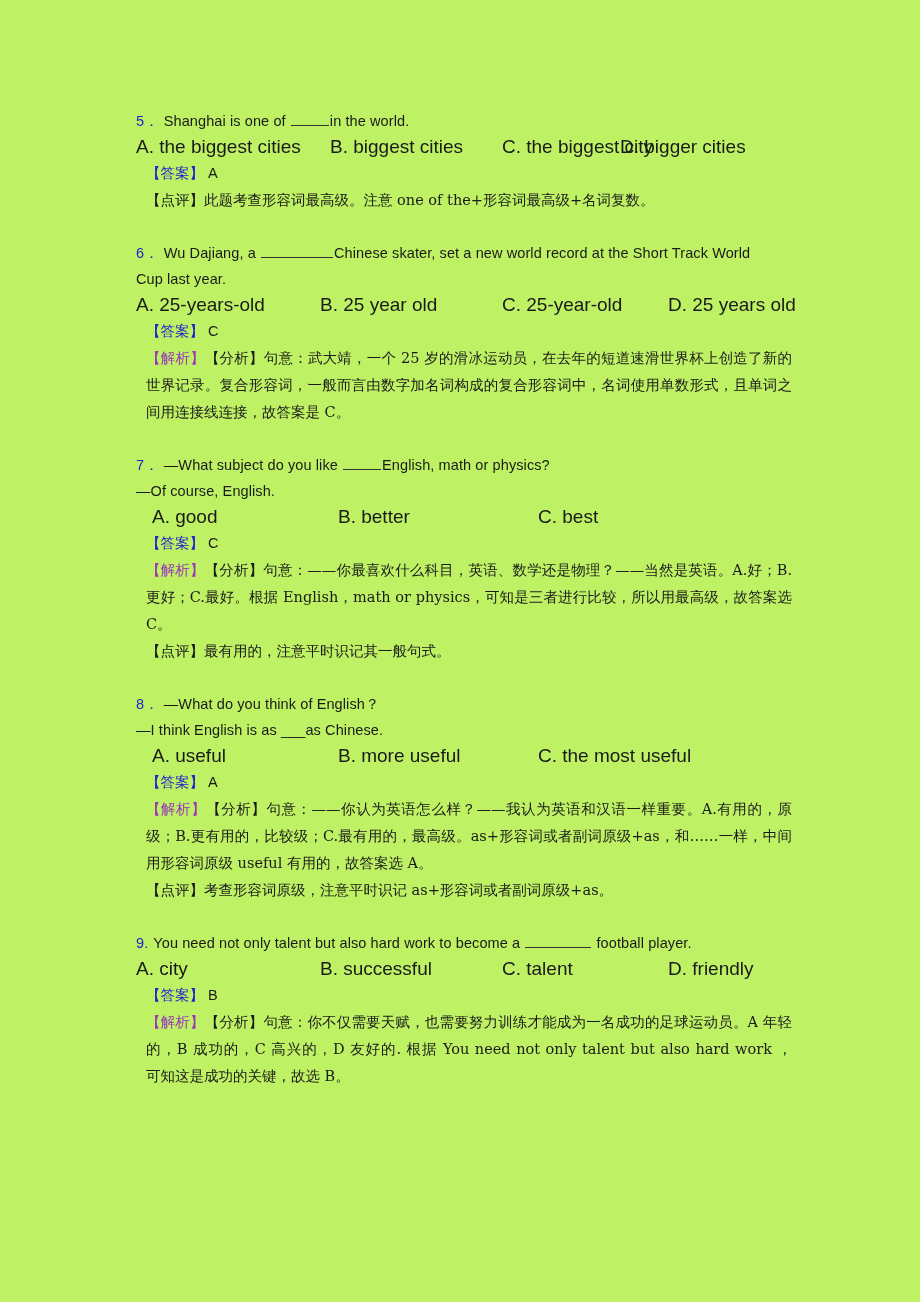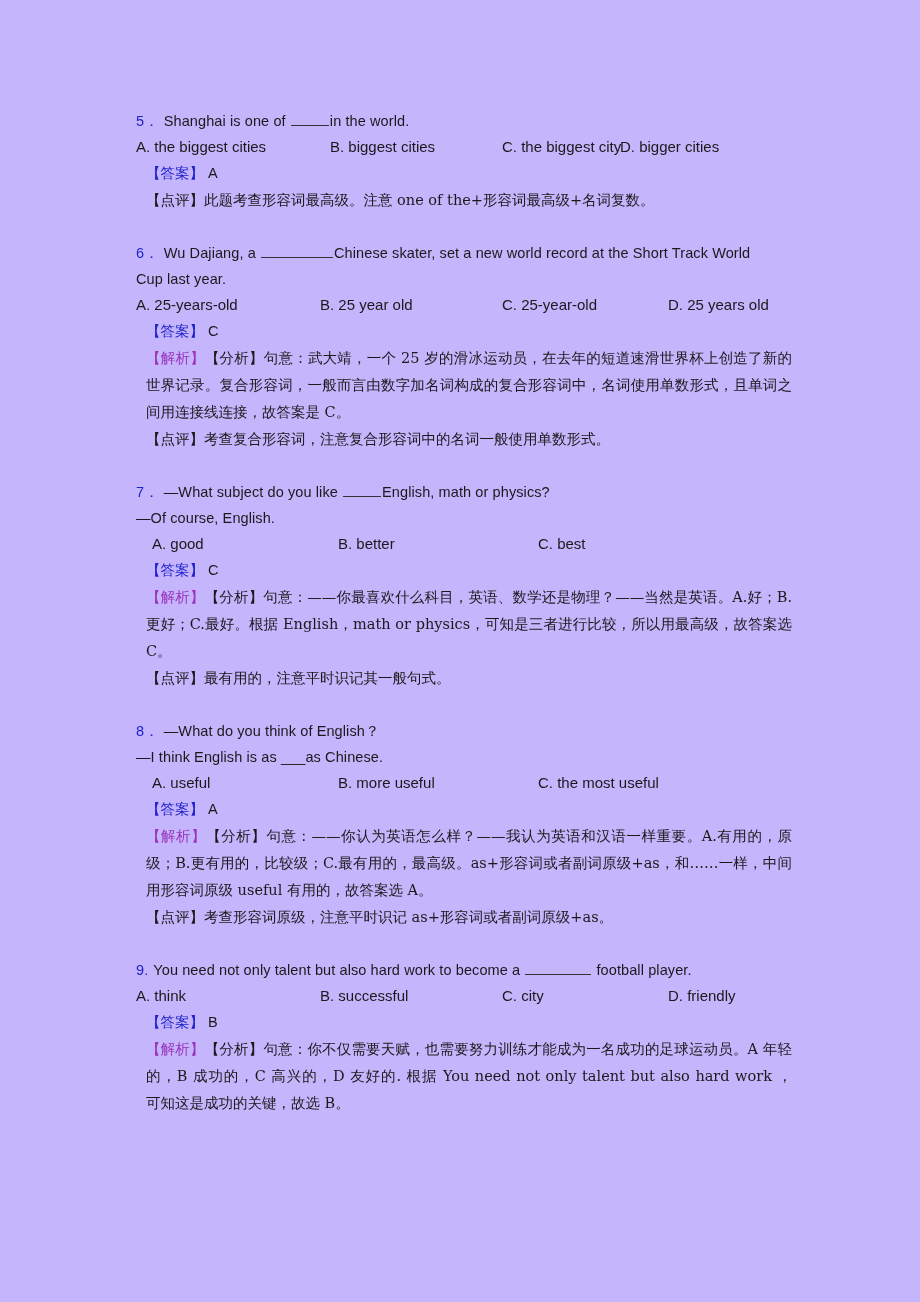--- a/index.html
+++ b/index.html
@@ -13,21 +13,21 @@
     font-family: "Liberation Sans", "DejaVu Sans", sans-serif;
     color: #1a1a1a;
     -webkit-font-smoothing: antialiased;
   }
   .page {
     position: relative;
     width: 920px;
     height: 1302px;
     box-sizing: border-box;
     padding: 108px 128px 0 136px;
-    background: #c4b5fd;
+    background: #bef264;
   }
 
   
   .qblock {
     margin-bottom: 26px;
   }
   .qstem {
     font-size: 14.5px;
     line-height: 26px;
     letter-spacing: 0.1px;
@@ -48,21 +48,21 @@
     margin: 0 1px;
   }
   .blank.w-md { width: 38px; }
   .blank.w-lg { width: 66px; }
   .blank.w-xl { width: 72px; }
 
   
   .options {
     position: relative;
     height: 26px;
-    font-size: 15px;
+    font-size: 19px;
     line-height: 26px;
   }
   .options .opt {
     position: absolute;
     top: 0;
     white-space: nowrap;
     color: #1a1a1a;
   }
   
   .cols4 .opt:nth-child(1) { left: 0px; }
@@ -148,23 +148,20 @@
       <span class="opt en">B. 25 year old</span>
       <span class="opt en">C. 25-year-old</span>
       <span class="opt en">D. 25 years old</span>
     </div>
     <div class="aline">
       <span class="cjk mk-answer">【答案】</span><span class="en">&nbsp;</span><span class="en">C</span>
     </div>
     <div class="explain">
       <span class="cjk mk-jiexi">【解析】</span><span class="cjk mk-plain">【分析】</span><span class="cjk">句意：武大靖，一个 25 岁的滑冰运动员，在去年的短道速滑世界杯上创造了新的世界记录。复合形容词，一般而言由数字加名词构成的复合形容词中，名词使用单数形式，且单词之间用连接线连接，故答案是 C。</span>
     </div>
-    <div class="comment">
-      <span class="cjk mk-plain">【点评】</span><span class="cjk">考查复合形容词，注意复合形容词中的名词一般使用单数形式。</span>
-    </div>
   </div>
 
   <div class="qblock">
     <div class="qstem">
       <span class="qnum en">7．</span><span class="en">—What subject do you like </span><span class="blank w-md"></span><span class="en">English, math or physics?</span>
     </div>
     <div class="qstem">
       <span class="en">—Of course, English.</span>
     </div>
     <div class="options cols3">
@@ -204,23 +201,23 @@
     <div class="comment">
       <span class="cjk mk-plain">【点评】</span><span class="cjk">考查形容词原级，注意平时识记 as+形容词或者副词原级+as。</span>
     </div>
   </div>
 
   <div class="qblock">
     <div class="qstem">
       <span class="qnum en">9.</span><span class="en">You need not only talent but also hard work to become a </span><span class="blank w-lg"></span><span class="en"> football player.</span>
     </div>
     <div class="options cols4b">
-      <span class="opt en">A. think</span>
+      <span class="opt en">A. city</span>
       <span class="opt en">B. successful</span>
-      <span class="opt en">C. city</span>
+      <span class="opt en">C. talent</span>
       <span class="opt en">D. friendly</span>
     </div>
     <div class="aline">
       <span class="cjk mk-answer">【答案】</span><span class="en">&nbsp;</span><span class="en">B</span>
     </div>
     <div class="explain">
       <span class="cjk mk-jiexi">【解析】</span><span class="cjk mk-plain">【分析】</span><span class="cjk">句意：你不仅需要天赋，也需要努力训练才能成为一名成功的足球运动员。A 年轻的，B 成功的，C 高兴的，D 友好的. 根据 You need not only talent but also hard work ，　可知这是成功的关键，故选 B。</span>
     </div>
   </div>
 

